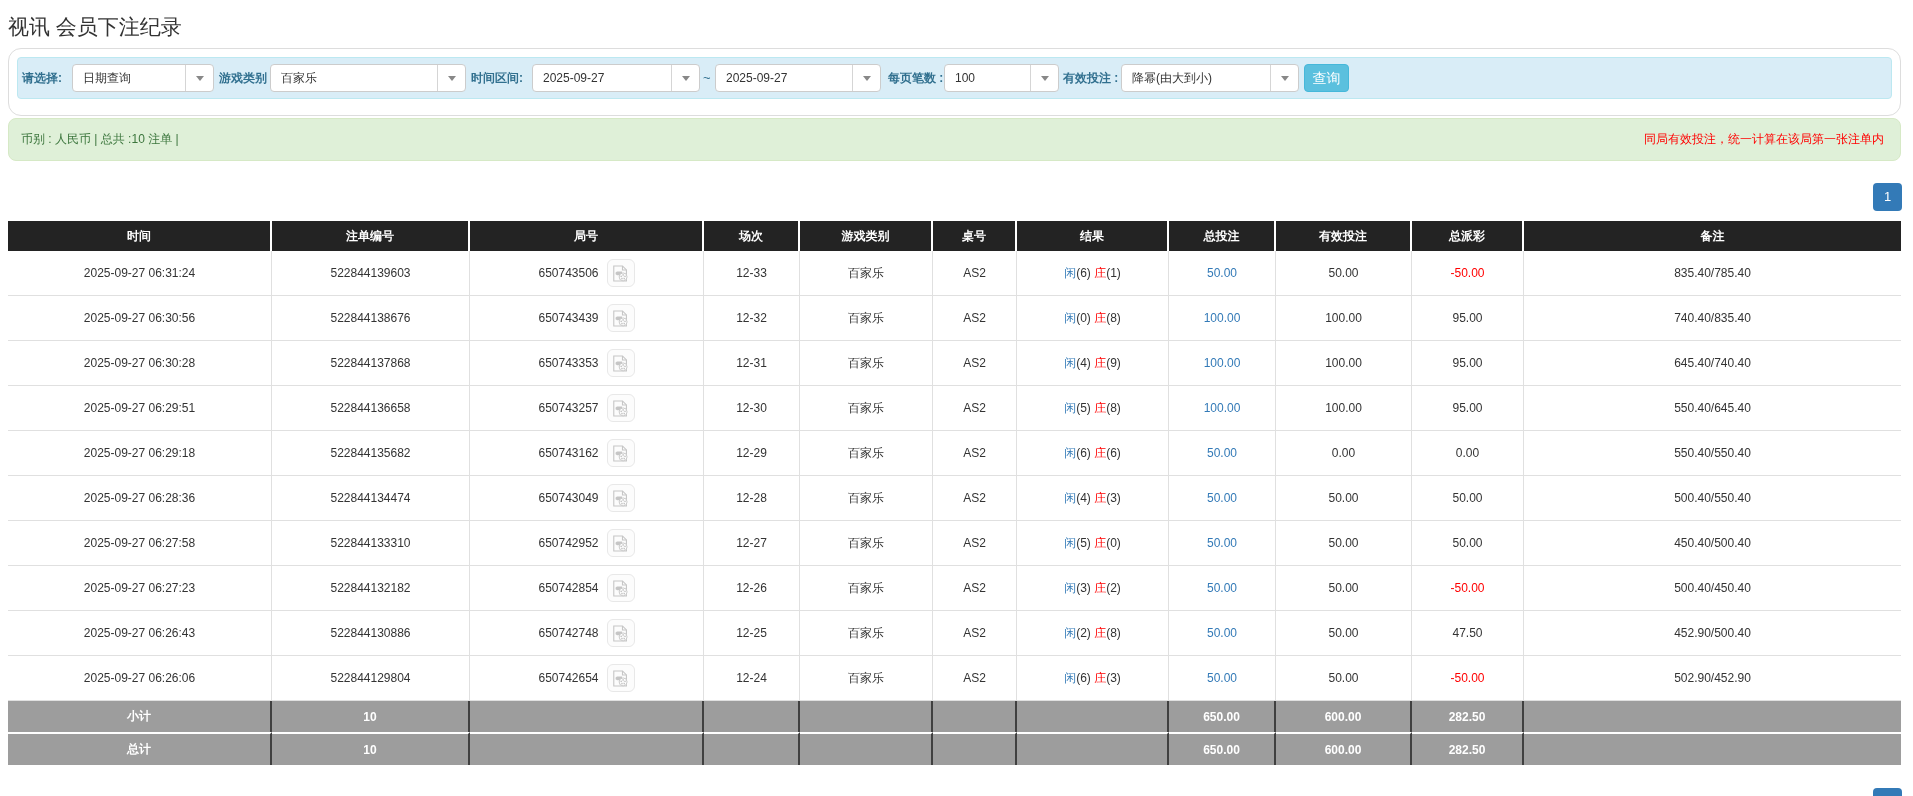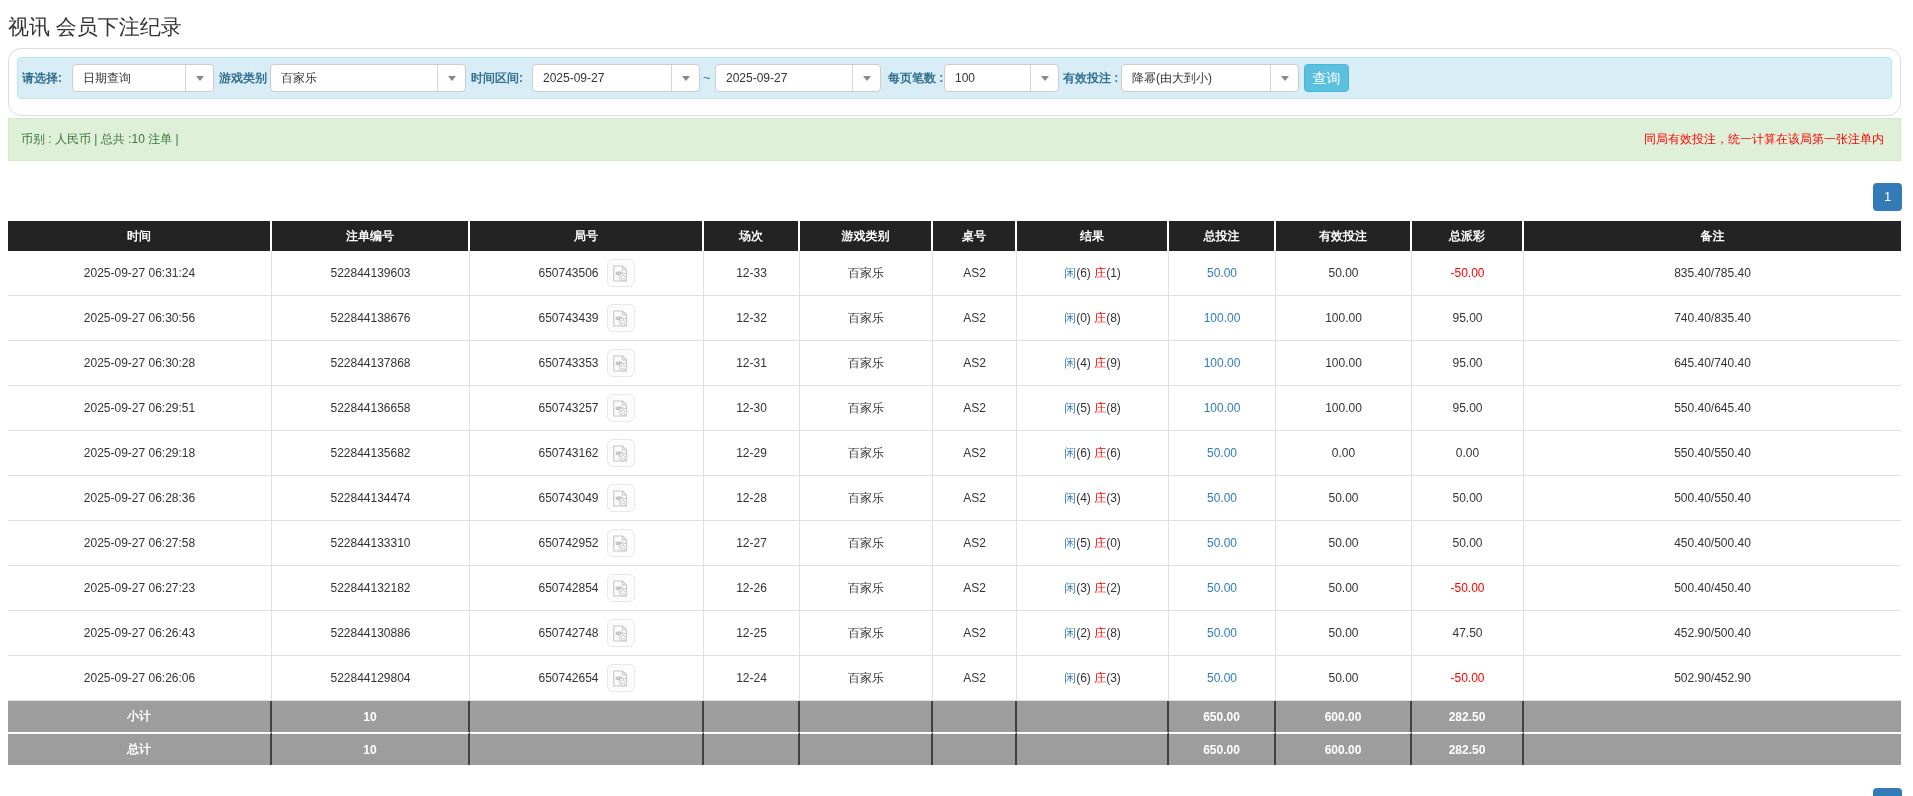--- a/index.html
+++ b/index.html
@@ -100,21 +100,21 @@
     padding: 0;
     cursor: pointer;
   }
 
   
   .summary-bar {
     margin-top: 2px;
     height: 43px;
     background: #dff0d8;
     border: 1px solid #d6e9c6;
-    border-radius: 0;
+    border-radius: 8px;
     padding: 12px 16px 12px 12px;
     font-size: 12px;
     line-height: 17px;
     color: #3c763d;
     display: flex;
     justify-content: space-between;
     align-items: center;
   }
   .summary-note { color: #ff0000; }
 

